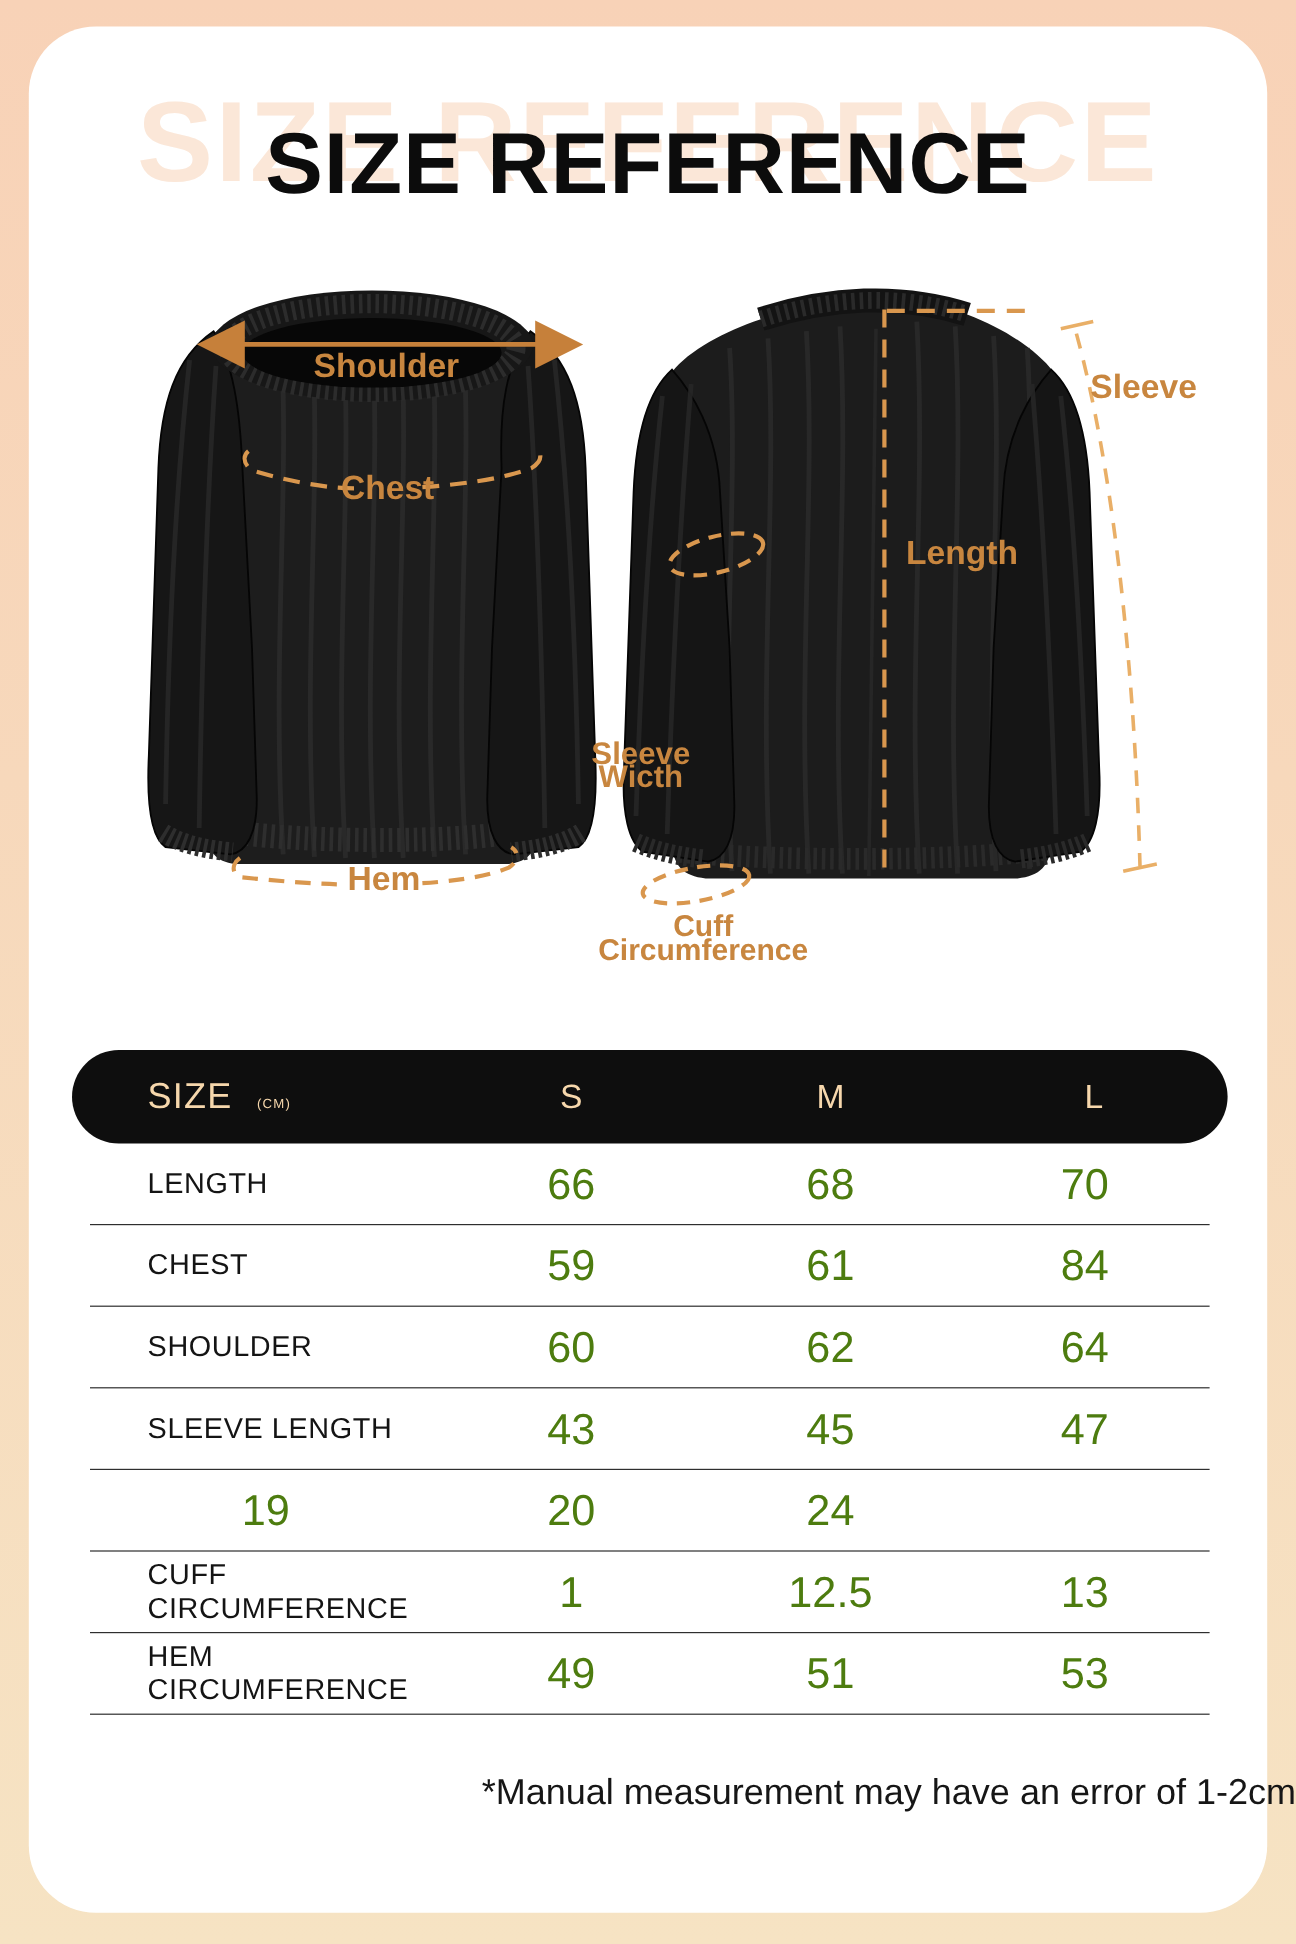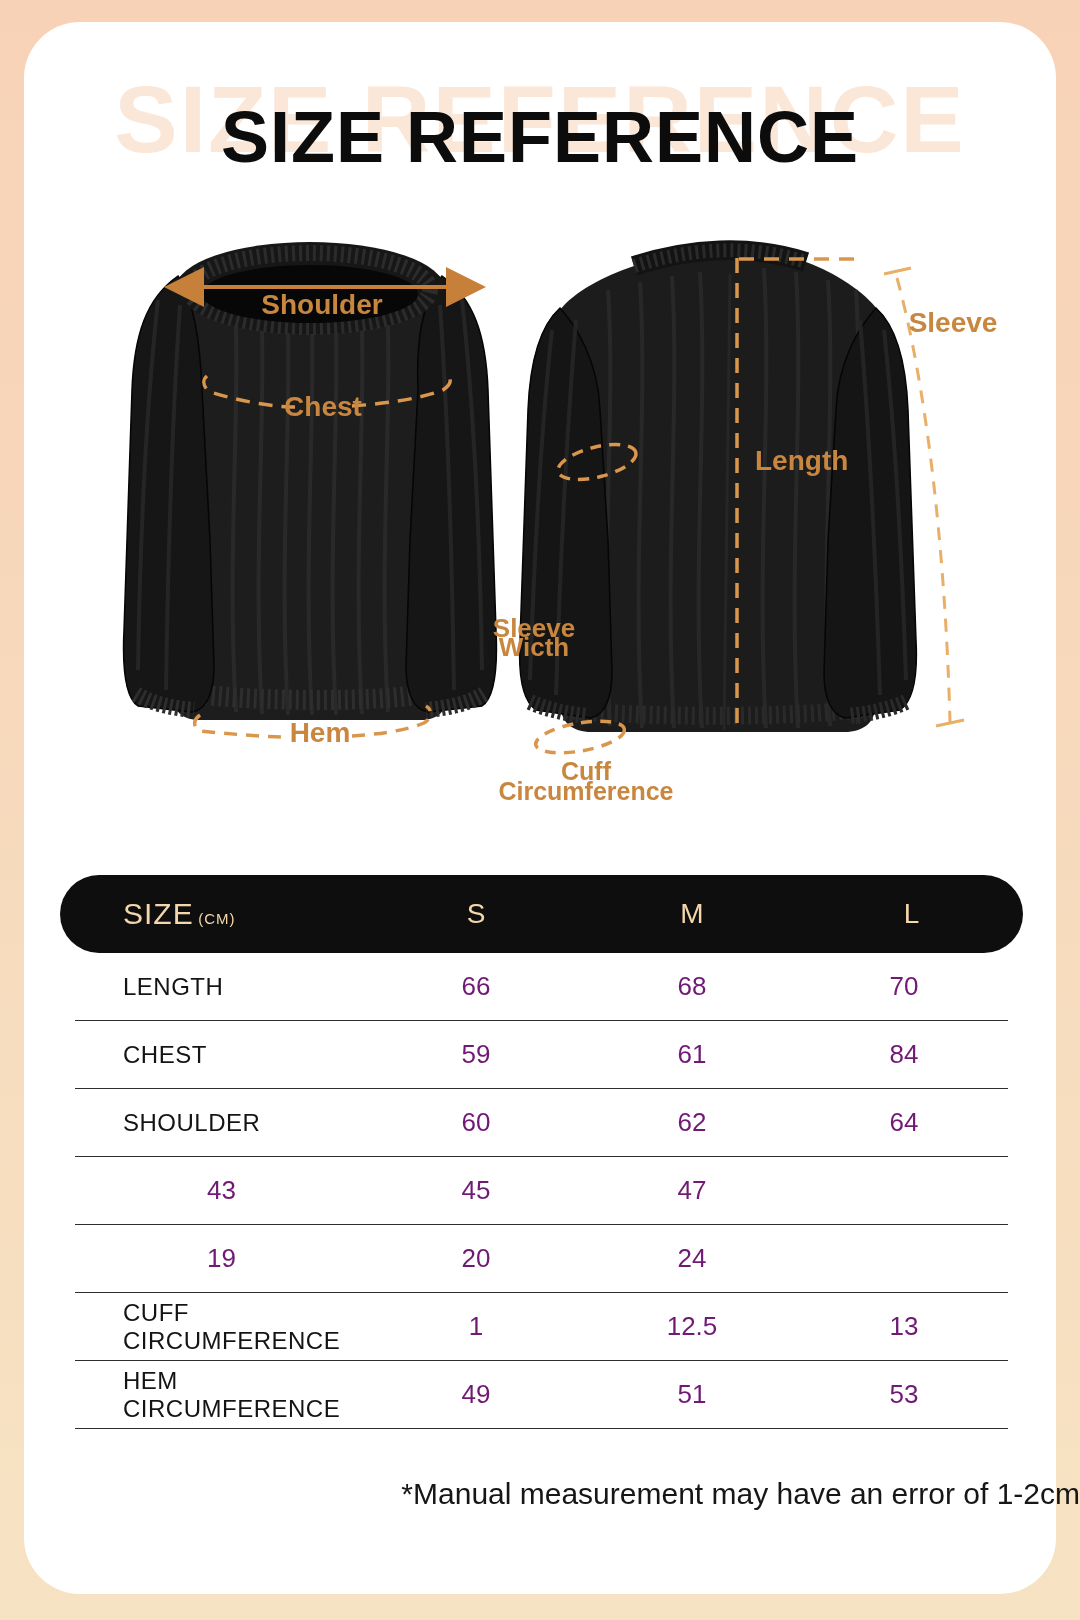--- a/index.html
+++ b/index.html
@@ -29,29 +29,29 @@
   .ann-label{font-family:"Liberation Sans",sans-serif;font-weight:bold;fill:#C8863F;}
   
   .size-table{position:absolute;left:60px;top:875px;width:963px;}
   .pill{
     height:78px;border-radius:40px;background:#0E0E0E;
     display:grid;grid-template-columns:293px 216px 216px auto;
     align-items:center;padding-left:15px;box-sizing:border-box;width:100%;
   }
   .pill .size-cell{padding-left:48px;color:#F6D7AC;}
   .pill .size-cell .size-word{font-size:30px;letter-spacing:1px;}
-  .pill .size-cell .unit-word{font-size:15px;letter-spacing:1px;margin-left:0;}
+  .pill .size-cell .unit-word{font-size:11px;letter-spacing:1px;margin-left:16px;}
   .pill .col-head{color:#F6D7AC;font-size:28px;text-align:center;}
   .rows{margin:0 15px;}
   .trow{
     display:grid;grid-template-columns:293px 216px 216px auto;
     align-items:center;height:67px;border-bottom:1.6px solid #2e2e2e;
   }
   .tlabel{padding-left:48px;font-size:24px;letter-spacing:0.5px;color:#141414;}
-  .tval{text-align:center;font-size:26px;color:#701a75;}
+  .tval{text-align:center;font-size:36px;color:#4d7c0f;}
   
   .footer-note{
     position:absolute;left:0;width:100%;top:1476px;text-align:right;
     font-size:30px;line-height:36px;color:#161616;
   }
 </style>
 </head>
 <body>
 
 <div class="card"></div>
@@ -190,20 +190,21 @@
         <div class="tval">61</div>
         <div class="tval">84</div>
       </div>
       <div class="trow">
         <div class="tlabel">SHOULDER</div>
         <div class="tval">60</div>
         <div class="tval">62</div>
         <div class="tval">64</div>
       </div>
       <div class="trow">
+        <div class="tlabel">SLEEVE LENGTH</div>
         <div class="tval">43</div>
         <div class="tval">45</div>
         <div class="tval">47</div>
       </div>
       <div class="trow">
         <div class="tval">19</div>
         <div class="tval">20</div>
         <div class="tval">24</div>
       </div>
       <div class="trow">

